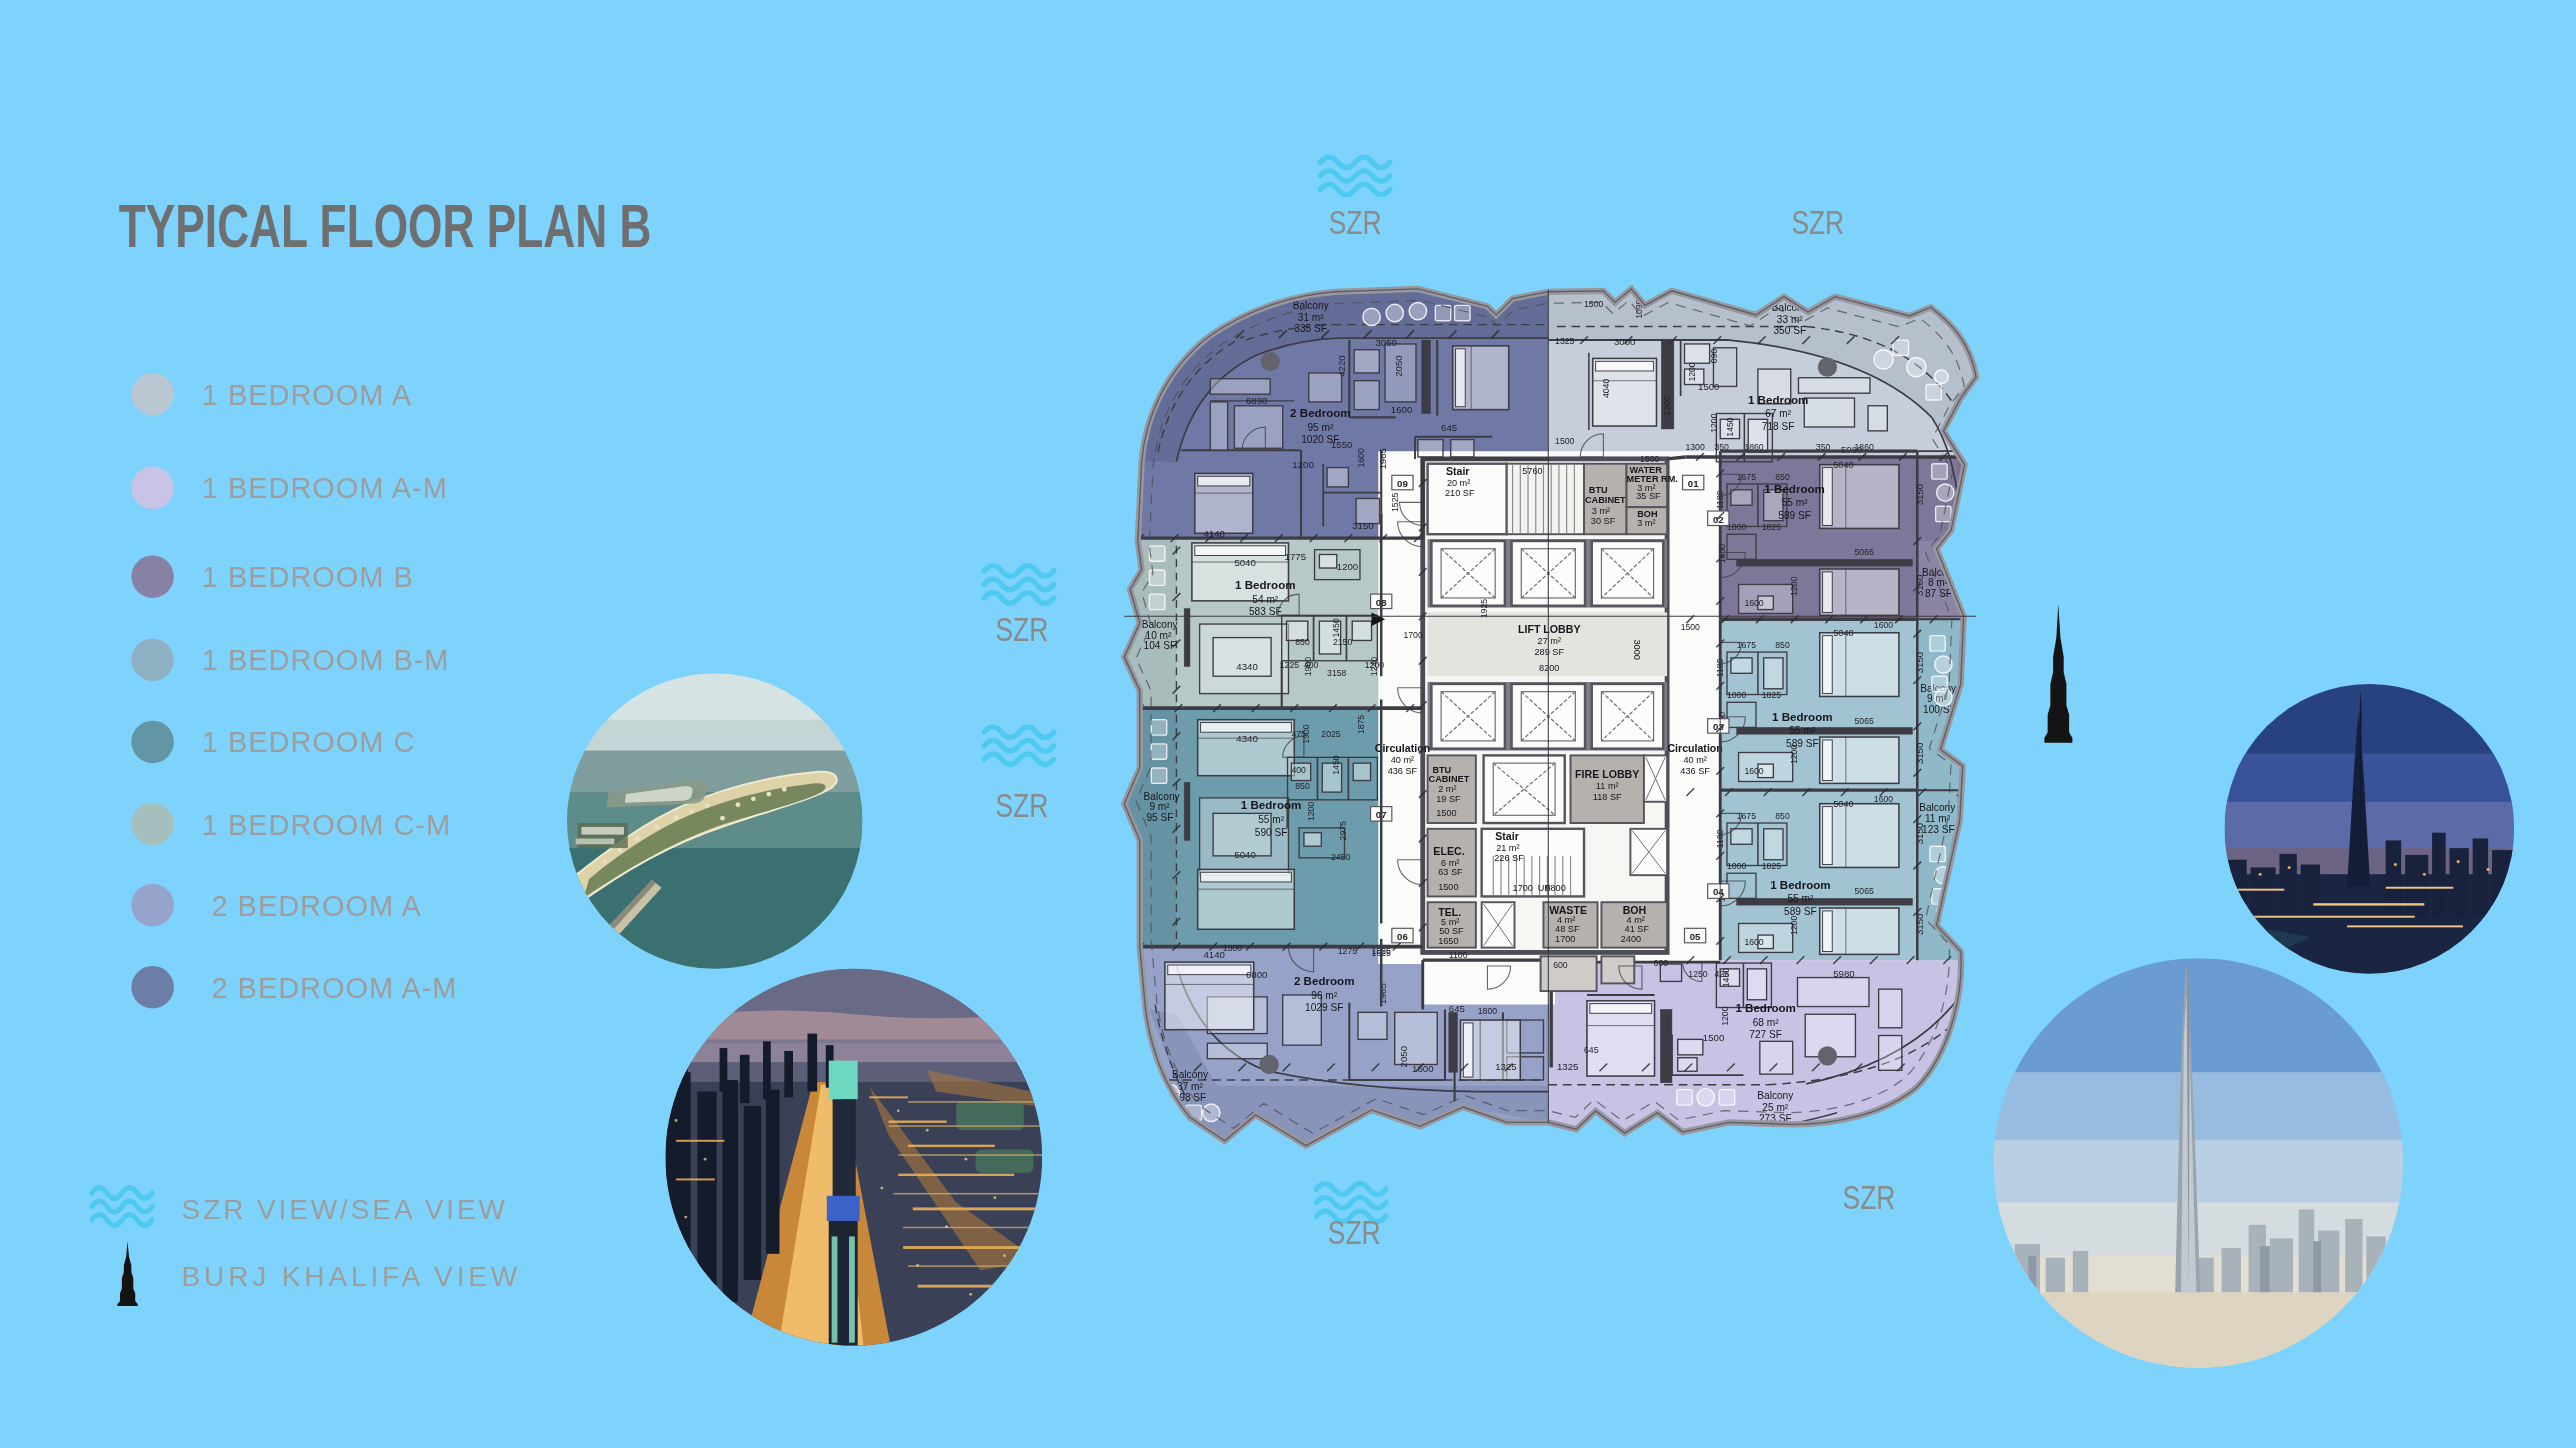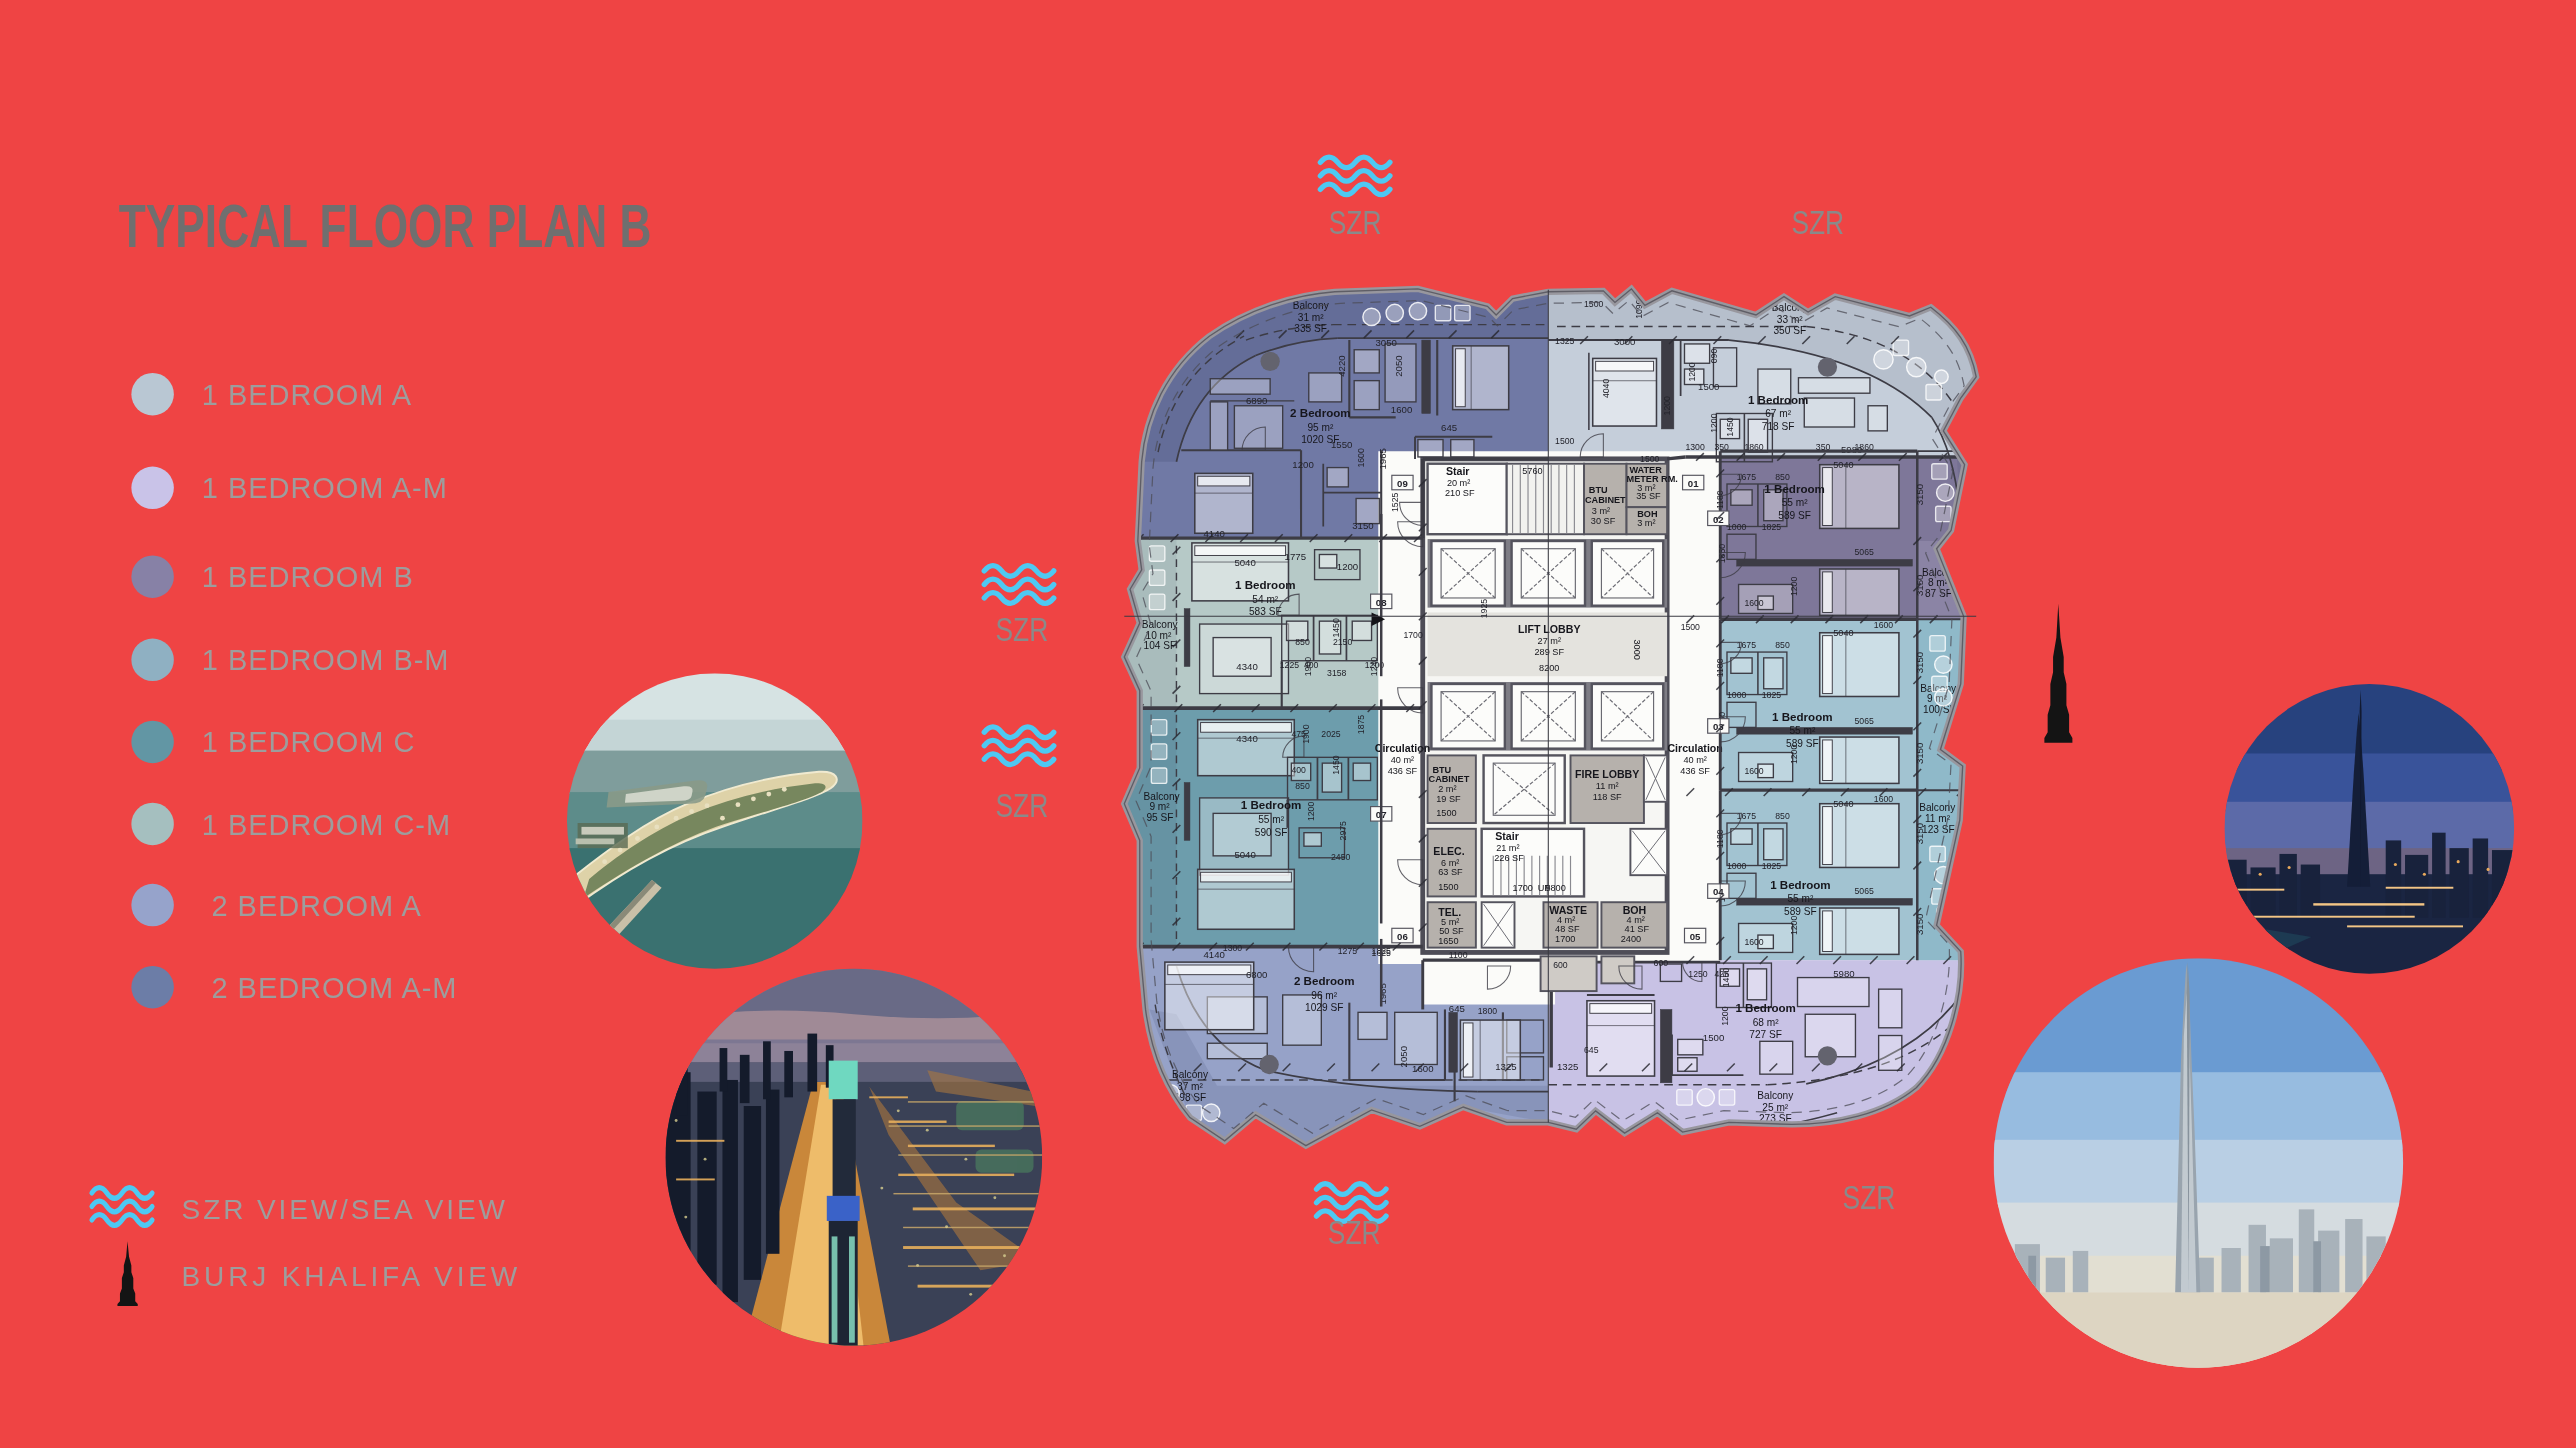--- a/index.html
+++ b/index.html
@@ -1,16 +1,16 @@
 <!DOCTYPE html>
 <html><head>
 <meta charset="utf-8">
 <style>
   html,body{margin:0;padding:0;background:#ffffff;}
-  .page{position:relative;width:2576px;height:1449px;background:#ef4444;overflow:hidden;
+  .page{position:relative;width:2576px;height:1449px;background:#7dd3fc;overflow:hidden;
         font-family:"Liberation Sans", sans-serif;}
   svg{position:absolute;left:0;top:0;}
   text{font-family:"Liberation Sans", sans-serif;}
   .rlab{font-size:12px;fill:#16161c;font-weight:bold;}
   .rsub{font-size:10.5px;fill:#16161c;}
   .glab{font-size:11px;fill:#16161c;font-weight:bold;}
   .gsub{font-size:9.5px;fill:#16161c;}
 </style>
 </head>
 <body>

